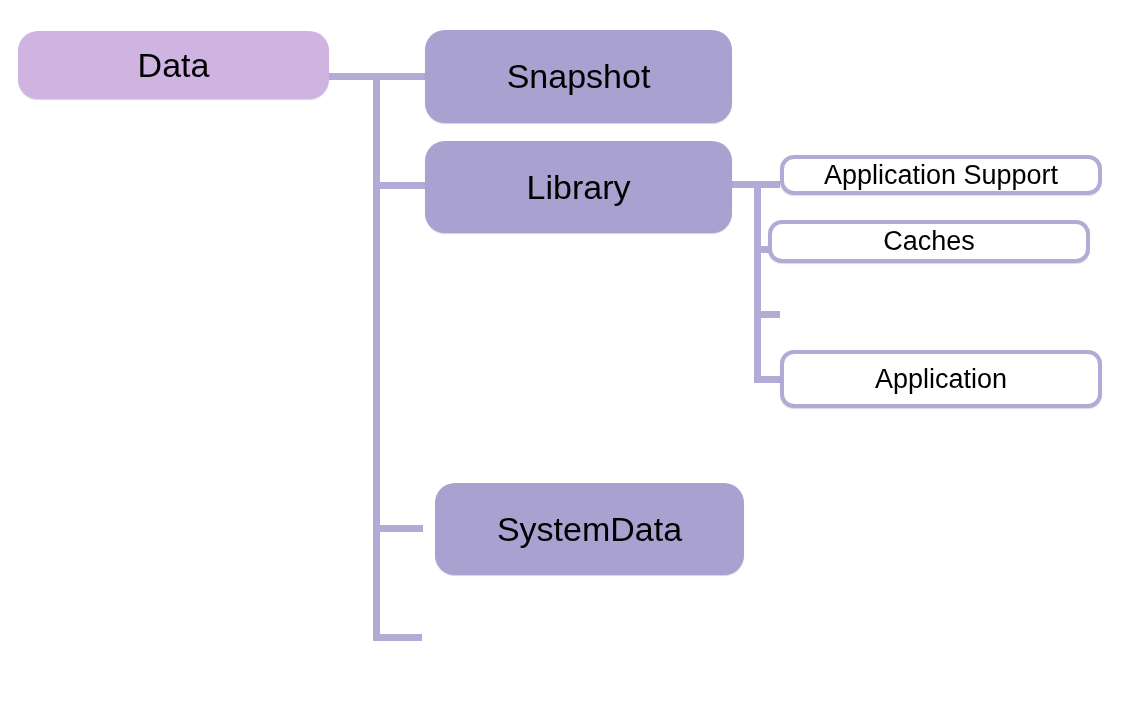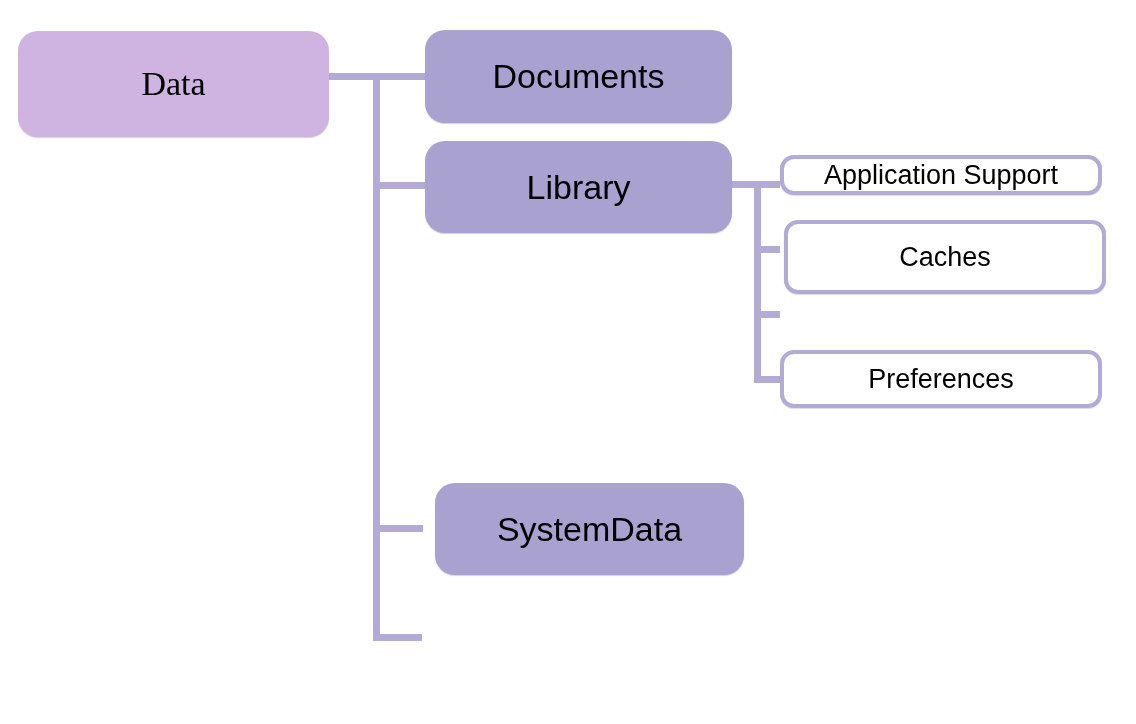--- a/index.html
+++ b/index.html
@@ -60,37 +60,37 @@
   <div class="conn h" style="left:380px; top:182px; width:45px;"></div>
   <div class="conn h" style="left:380px; top:525px; width:43px;"></div>
   <div class="conn h" style="left:380px; top:634px; width:42px;"></div>
 
   <div class="conn h" style="left:732px; top:181px; width:48px;"></div>
   <div class="conn v" style="left:754px; top:181px; height:202px;"></div>
   <div class="conn h" style="left:761px; top:246px; width:19px;"></div>
   <div class="conn h" style="left:761px; top:311px; width:19px;"></div>
   <div class="conn h" style="left:761px; top:376px; width:19px;"></div>
 
-  <div class="node root" style="left:18px; top:31px; width:311px; height:106px;font-family:Liberation Serif, serif;">
+  <div class="node root" style="left:18px; top:31px; width:311px; height:68px;">
     <span>Data</span>
   </div>
 
   <div class="node branch" style="left:425px; top:30px; width:307px; height:93px;">
-    <span>Documents</span>
+    <span>Snapshot</span>
   </div>
   <div class="node branch" style="left:425px; top:141px; width:307px; height:92px;">
     <span>Library</span>
   </div>
   <div class="node branch" style="left:423px; top:483px; width:309px; height:92px;margin-left:12px;">
     <span>SystemData</span>
   </div>
 
   <div class="node leaf" style="left:780px; top:155px; width:322px; height:40px;">
     <span>Application Support</span>
   </div>
-  <div class="node leaf" style="left:784px; top:220px; width:322px; height:74px;">
+  <div class="node leaf" style="left:768px; top:220px; width:322px; height:43px;">
     <span>Caches</span>
   </div>
   <div class="node leaf" style="left:780px; top:350px; width:322px; height:58px;">
-    <span>Preferences</span>
+    <span>Application</span>
   </div>
 
 </div>
 
 </body></html>

